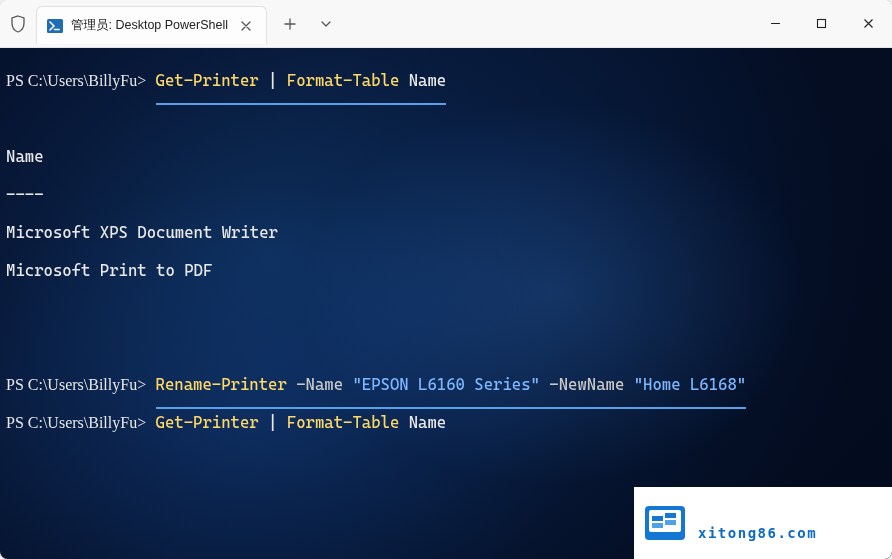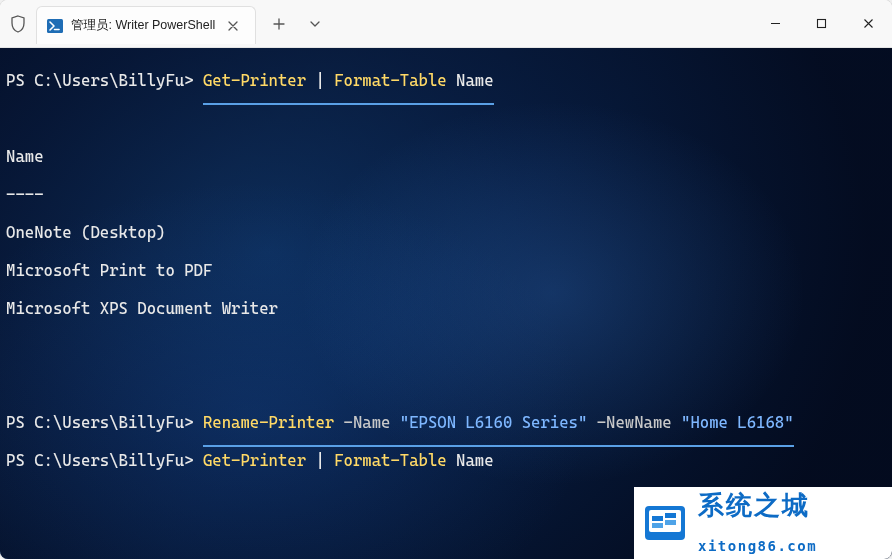--- a/index.html
+++ b/index.html
@@ -104,21 +104,21 @@
     }
     .terminal::before {
       content: "";
       position: absolute; inset: 0;
       background:
         radial-gradient(ellipse 420px 320px at 62% 48%, rgba(60,130,220,0.25) 0%, rgba(60,130,220,0) 60%),
         radial-gradient(ellipse 520px 360px at 28% 72%, rgba(30,90,180,0.22) 0%, rgba(30,90,180,0) 65%);
       pointer-events: none;
     }
     .term-line { position: relative; z-index: 1; display: block; }
-    .prompt { color: #e8e8e8; }
+    .prompt { color: #e8e8e8; font-family: Liberation Serif, serif; }
     .cmdlet { color: #ffd966; }
     .pipe { color: #e8e8e8; }
     .param { color: #c8c8c8; margin-top: 12px; }
     .string { color: #7eb7ff; }
     .plain { color: #e8e8e8; }
     .underline-group {
       border-bottom: 2px solid #5aa0e6;
       padding-bottom: 13px;
     }
     .watermark {
@@ -173,21 +173,21 @@
     </div>
 
     <div class="tab">
       <span class="tab-icon">
         <svg width="16" height="16" viewBox="0 0 16 16">
           <rect x="0" y="1" width="16" height="14" rx="1.5" fill="#1f6db5"></rect>
           <path d="M3 4 L7 8 L3 12" stroke="#fff" stroke-width="1.6" fill="none" stroke-linecap="round" stroke-linejoin="round"></path>
           <path d="M7.5 11.5 H12" stroke="#fff" stroke-width="1.6" stroke-linecap="round"></path>
         </svg>
       </span>
-      <span class="tab-title">管理员: Writer PowerShell</span>
+      <span class="tab-title">管理员: Desktop PowerShell</span>
       <span class="tab-close">
         <svg width="10" height="10" viewBox="0 0 10 10">
             <path d="M1 1 L9 9 M9 1 L1 9" stroke="#555" stroke-width="1.3" stroke-linecap="round"></path>
           </svg>
       </span>
     </div>
 
     <div class="tab-actions">
       <div class="tab-btn">
         <svg width="12" height="12" viewBox="0 0 12 12">
@@ -220,23 +220,22 @@
           </svg>
       </div>
     </div>
   </div>
 
   <div class="terminal">
 <span class="term-line"><span class="prompt">PS C:\Users\BillyFu&gt;</span> <span class="underline-group"><span class="cmdlet">Get-Printer</span><span class="pipe"> | </span><span class="cmdlet">Format-Table</span><span class="plain"> Name</span></span></span>
 <span class="term-line"> </span>
 <span class="term-line plain">Name</span>
 <span class="term-line plain">----</span>
-<span class="term-line plain">OneNote (Desktop)</span>
+<span class="term-line plain">Microsoft XPS Document Writer</span>
 <span class="term-line plain">Microsoft Print to PDF</span>
-<span class="term-line plain">Microsoft XPS Document Writer</span>
 <span class="term-line"> </span>
 <span class="term-line"> </span>
 <span class="term-line"><span class="prompt">PS C:\Users\BillyFu&gt;</span> <span class="underline-group"><span class="cmdlet">Rename-Printer</span><span class="param"> -Name </span><span class="string">"EPSON L6160 Series"</span><span class="param"> -NewName </span><span class="string">"Home L6168"</span></span></span>
 <span class="term-line"><span class="prompt">PS C:\Users\BillyFu&gt;</span> <span class="cmdlet">Get-Printer</span><span class="pipe"> | </span><span class="cmdlet">Format-Table</span><span class="plain"> Name</span></span>
 
 
 
 
 
 
@@ -251,18 +250,17 @@
       <svg width="46" height="46" viewBox="0 0 46 46">
         <rect x="3" y="6" width="40" height="34" rx="4" fill="#1477d4"></rect>
         <rect x="7" y="10" width="32" height="22" rx="2" fill="#fff"></rect>
         <rect x="10" y="16" width="11" height="5" fill="#1477d4"></rect>
         <rect x="23" y="13" width="11" height="5" fill="#1477d4"></rect>
         <rect x="10" y="23" width="11" height="5" fill="#4ea3e8"></rect>
         <rect x="23" y="20" width="11" height="5" fill="#4ea3e8"></rect>
       </svg>
     </div>
     <div class="wm-text">
-      <span class="wm-cn">系统之城</span>
       <span class="wm-url">xitong86.com</span>
     </div>
   </div>
 
 </div>
 
 </body></html>

